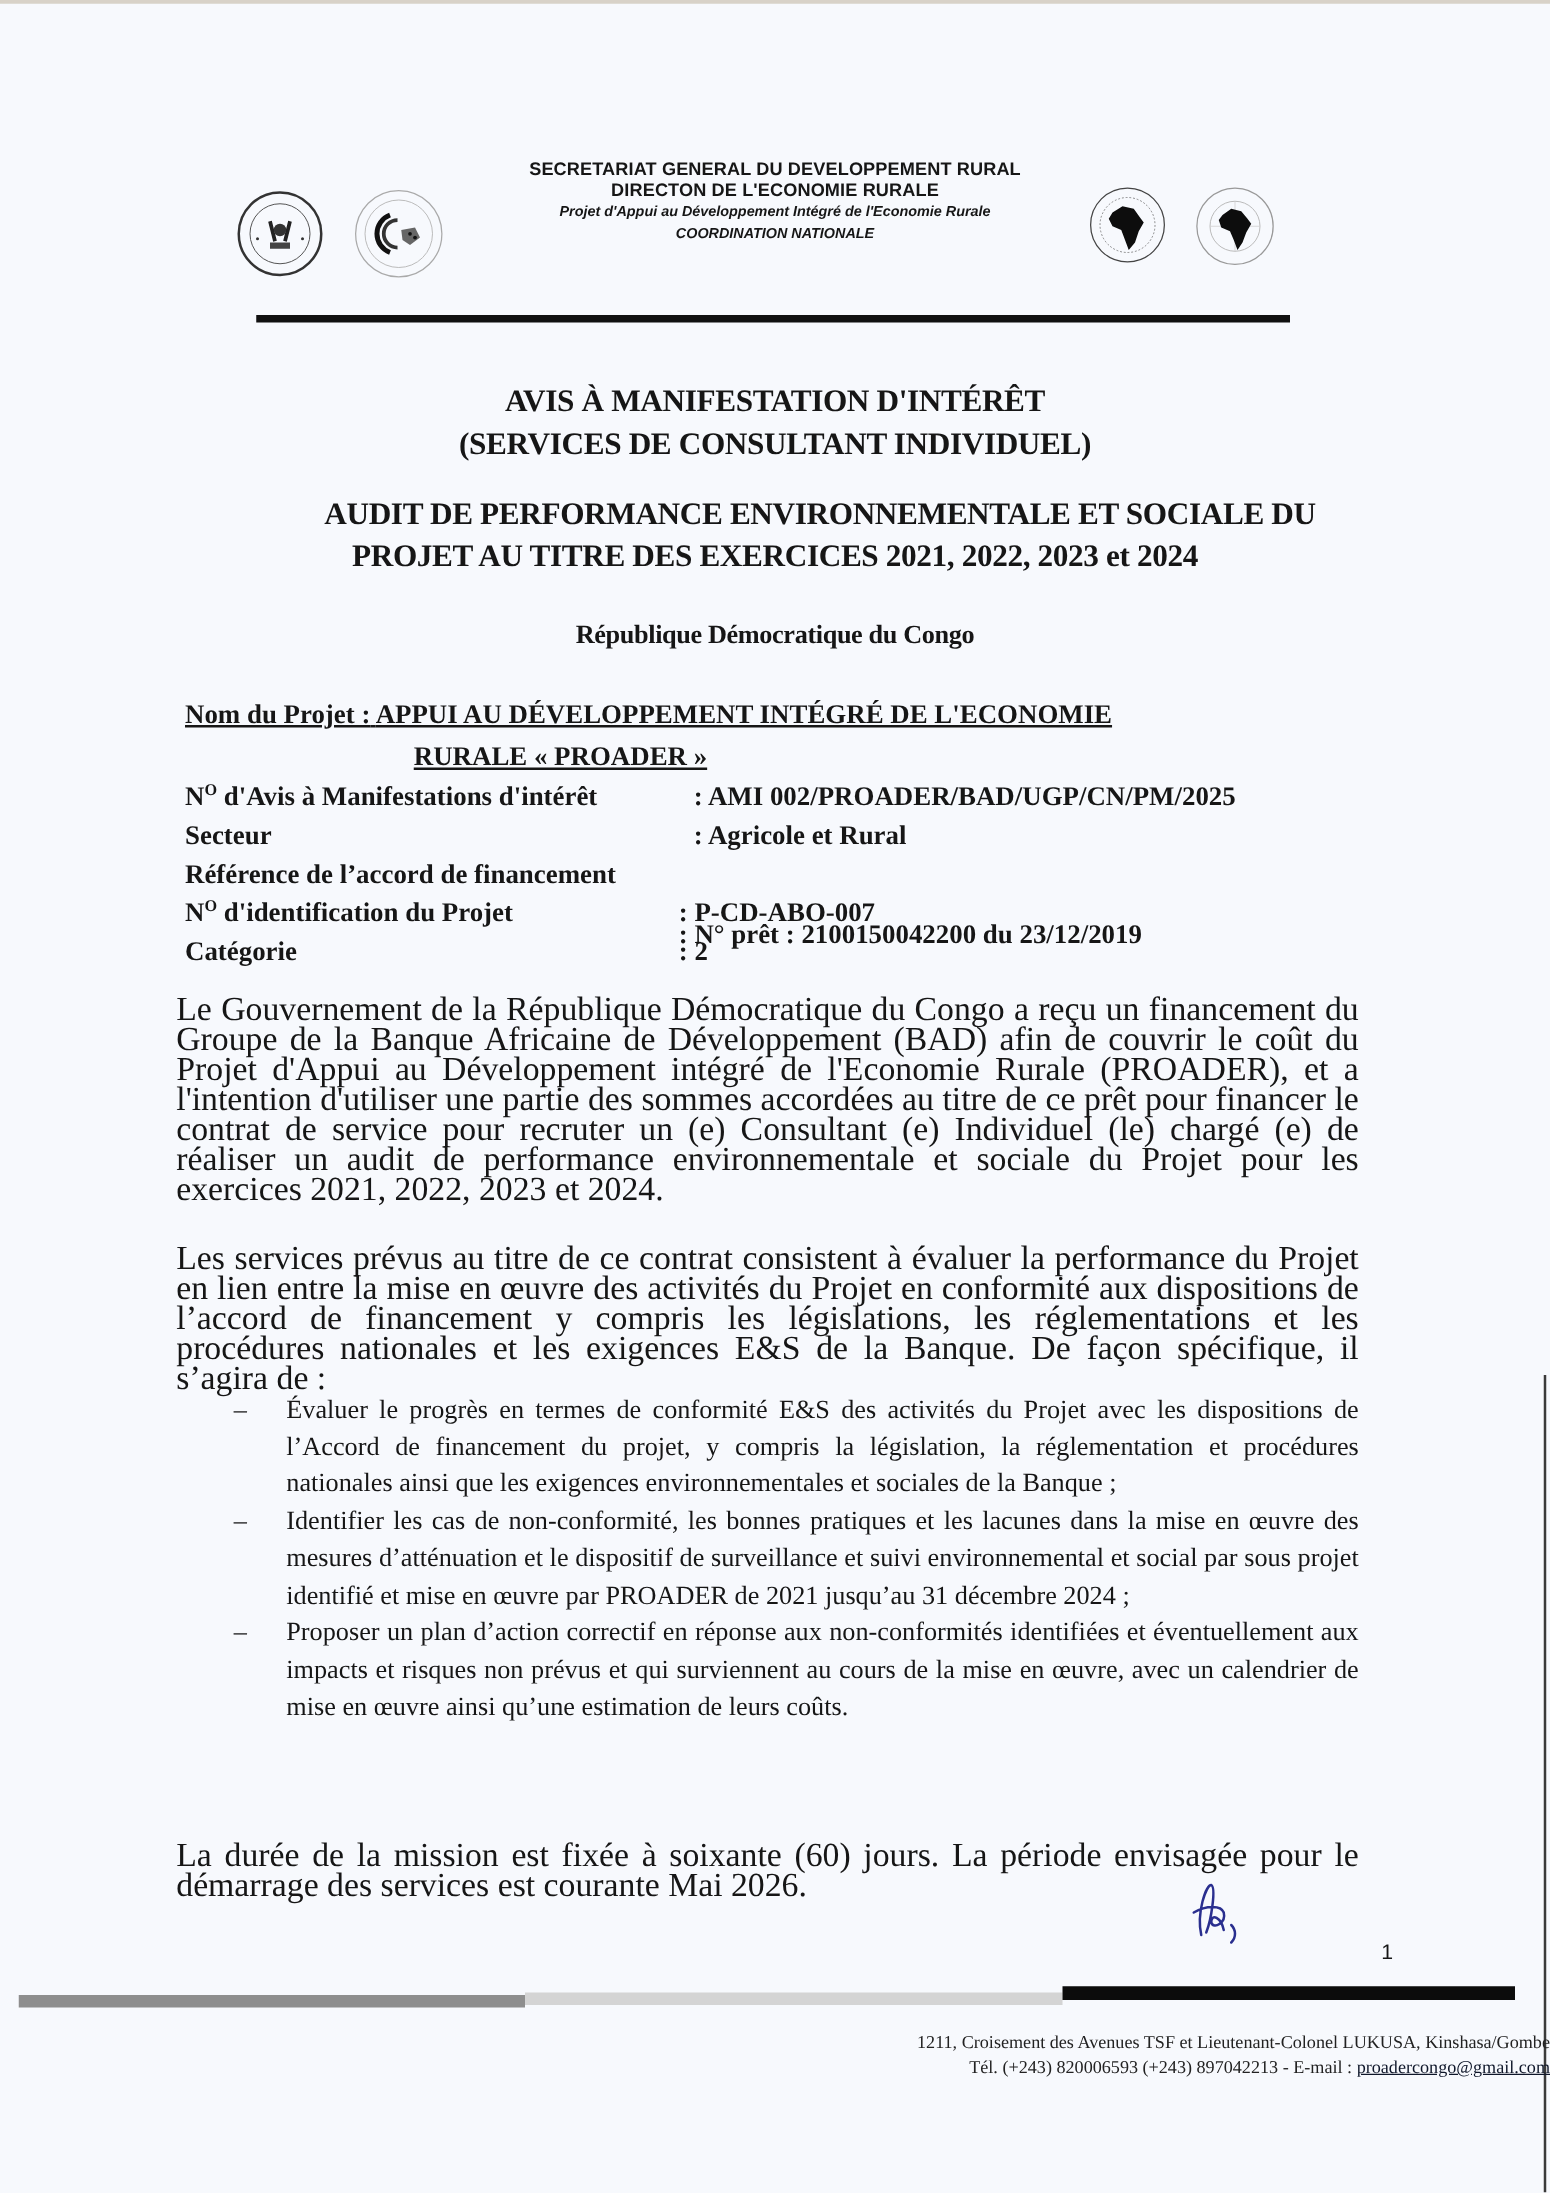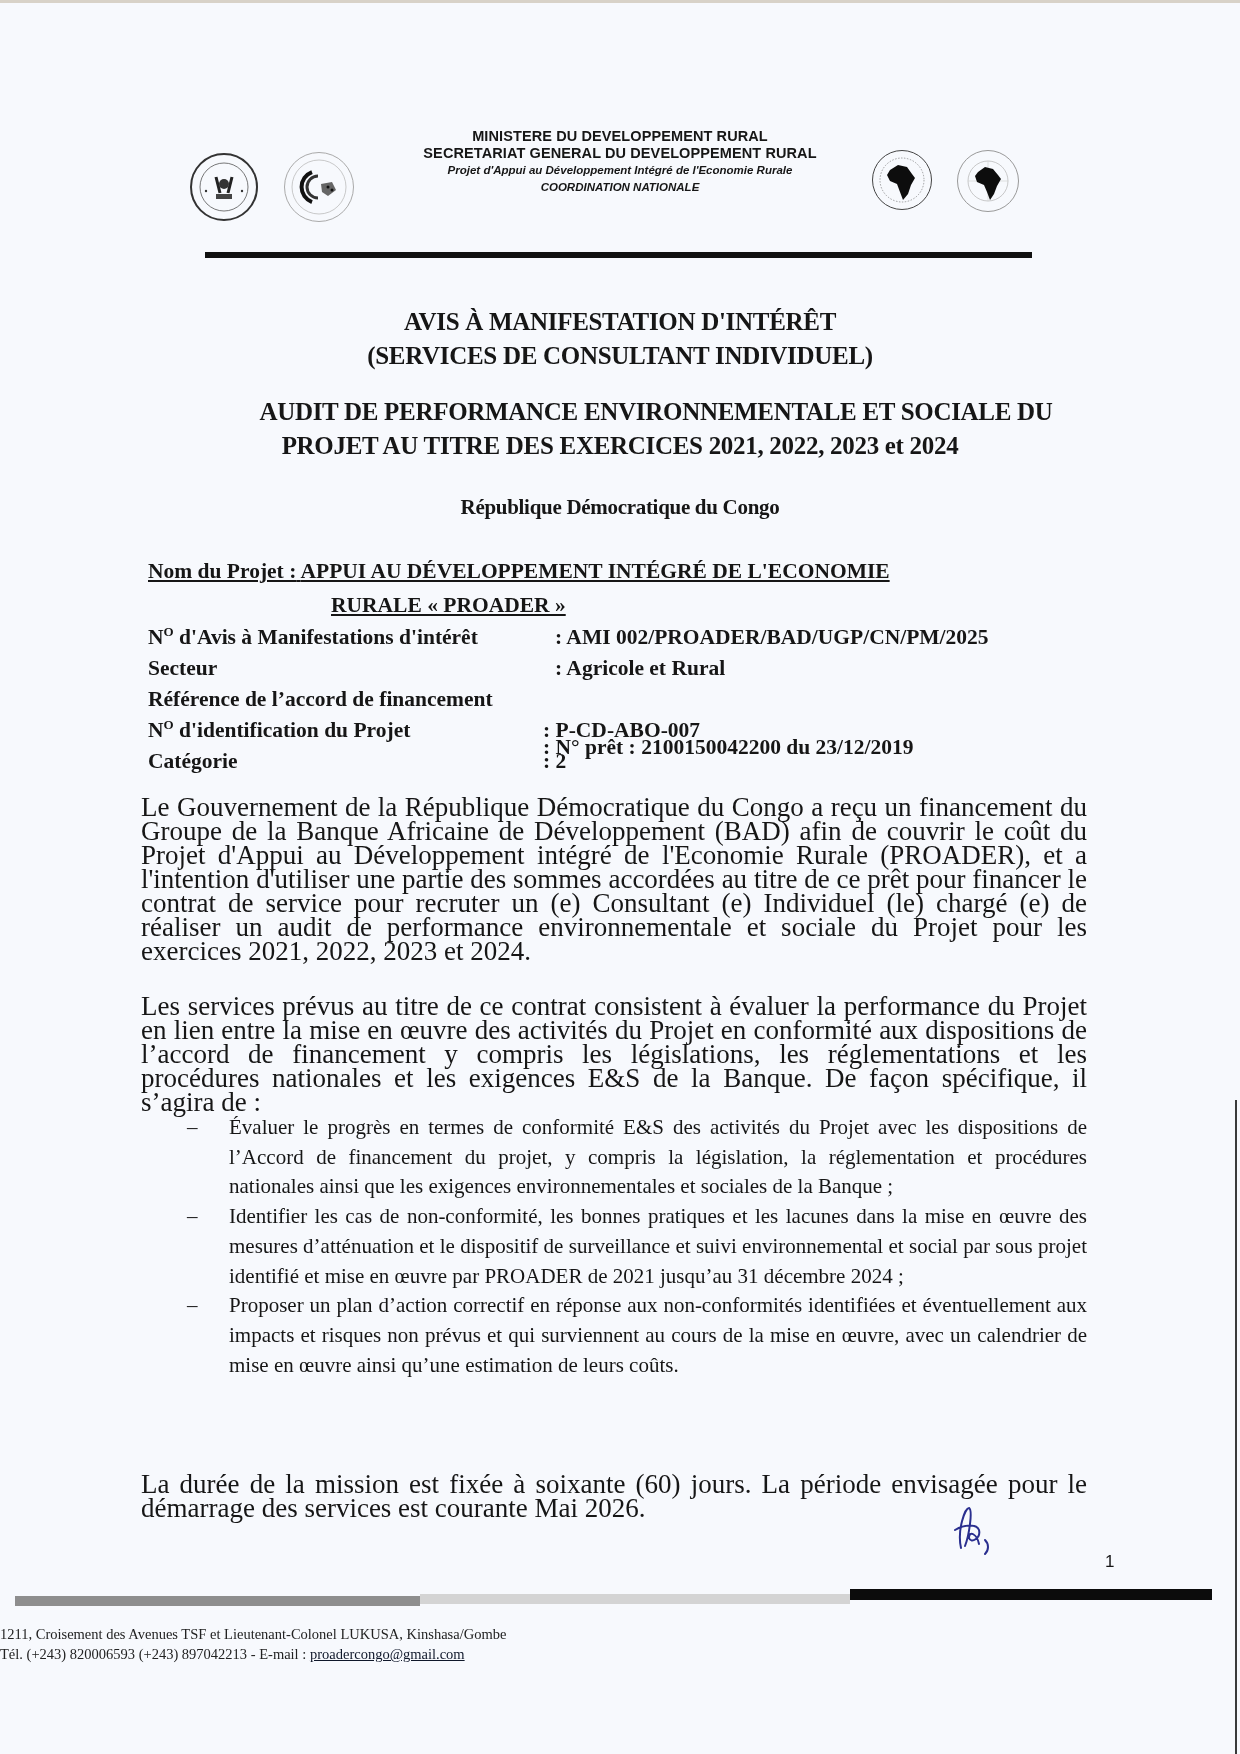--- a/index.html
+++ b/index.html
@@ -49,21 +49,21 @@
   .p3 { top:1458px;margin-top:14px; }
 
   .signature { position:absolute; top:1500px; left:947px; width:60px; height:60px; }
   .page-num { position:absolute; top:1552px; left:1105px; font-family:"Liberation Sans", sans-serif; font-size:17px; }
 
   
   .foot-bar { position:absolute; top:1594px; height:10px; }
   .fb1 { left:15px; width:405px; top:1596px; height:10px; background:#8e8e8e; }
   .fb2 { left:420px; width:430px; top:1594px; height:10px; background:#d4d4d4; }
   .fb3 { left:850px; width:362px; top:1589px; height:11px; background:#0c0c0c; }
-  .footer { position:absolute; top:1624px; left:0; width:1240px; text-align:left; font-size:14.5px; line-height:20px; color:#222; }
+  .footer { position:absolute; top:1624px; left:0; width:1240px; text-align:right; font-size:14.5px; line-height:20px; color:#222; }
   .footer a { color:#0f172a; text-decoration:underline; }
 </style>
 </head>
 <body>
 
 <div class="page-edge-top"></div>
 <div class="page-edge-right"></div>
 
 <div class="hdr">
   <div class="logo logo-drc">
@@ -94,22 +94,22 @@
   </div>
   <div class="logo logo-bad2">
     <svg width="58" height="58" viewBox="0 0 58 58">
       <circle cx="29" cy="29" r="20" fill="none" stroke="#bbb" stroke-width="0.8"></circle>
       <path d="M9 29 H49 M29 9 V49" stroke="#ccc" stroke-width="0.6"></path>
       <path d="M19 20 L26 15 L34 17 L39 23 L42 27 L38 34 L35 42 L31 48 L28 40 L25 33 L18 30 L16 24 Z" fill="#0d0d0d"></path>
     </svg>
   </div>
 
   <div class="hdr-lines">
-    <div class="hdr-line">MINISTERE DU DEVELOPPEMENT RURAL</div>
     <div class="hdr-line">SECRETARIAT GENERAL DU DEVELOPPEMENT RURAL</div>
+    <div class="hdr-line">DIRECTON DE L'ECONOMIE RURALE</div>
     <div class="hdr-sub">Projet d'Appui au Développement Intégré de l'Economie Rurale</div>
     <div class="hdr-coord">COORDINATION NATIONALE</div>
   </div>
   <div class="hdr-rule"></div>
 </div>
 
 <div class="title t1">AVIS À MANIFESTATION D'INTÉRÊT</div>
 <div class="title t2">(SERVICES DE CONSULTANT INDIVIDUEL)</div>
 <div class="title t3">AUDIT DE PERFORMANCE ENVIRONNEMENTALE ET SOCIALE DU</div>
 <div class="title t4">PROJET AU TITRE DES EXERCICES 2021, 2022, 2023 et 2024</div>

